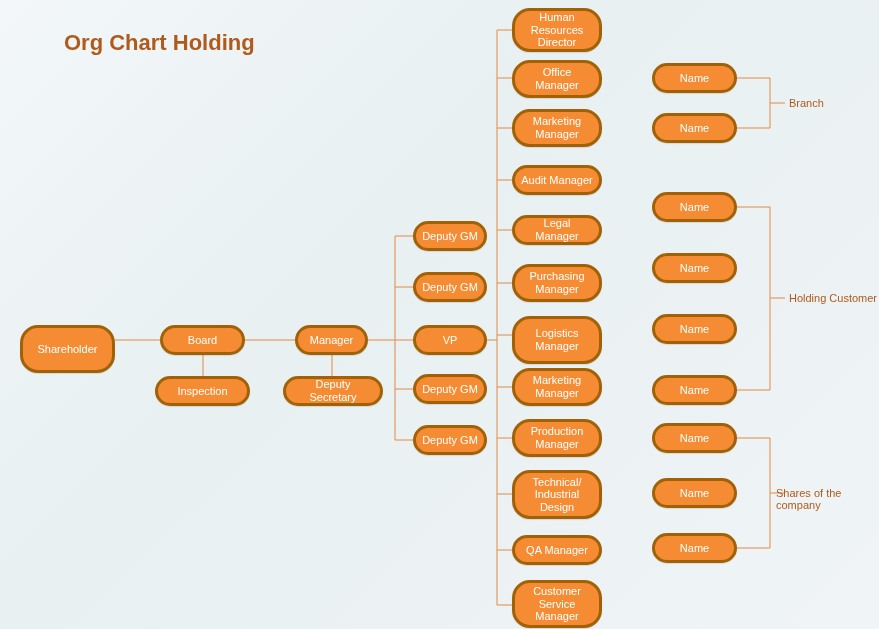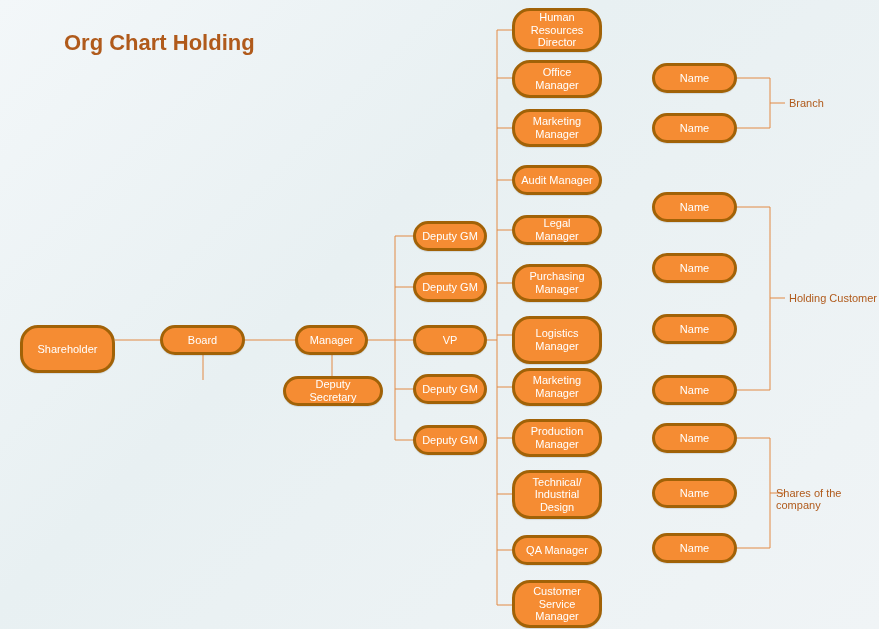--- a/index.html
+++ b/index.html
@@ -106,20 +106,21 @@
     <path d="M737 207 H770 V390 H737"></path>
     <path d="M770 298 H785"></path>
 
     <path d="M737 438 H770 V548 H737"></path>
     <path d="M770 493 H785"></path>
   </svg>
 
   <div class="node" style="left:20px; top:325px; width:95px; height:48px;">Shareholder</div>
 
   <div class="node" style="left:160px; top:325px; width:85px; height:30px;">Board</div>
+  <div class="node" style="left:155px; top:376px; width:95px; height:30px;">Inspection</div>
 
   <div class="node" style="left:295px; top:325px; width:73px; height:30px;">Manager</div>
   <div class="node" style="left:283px; top:376px; width:100px; height:30px;">Deputy Secretary</div>
 
   <div class="node" style="left:413px; top:221px; width:74px; height:30px;">Deputy GM</div>
   <div class="node" style="left:413px; top:272px; width:74px; height:30px;">Deputy GM</div>
   <div class="node" style="left:413px; top:325px; width:74px; height:30px;">VP</div>
   <div class="node" style="left:413px; top:374px; width:74px; height:30px;">Deputy GM</div>
   <div class="node" style="left:413px; top:425px; width:74px; height:30px;">Deputy GM</div>
 

